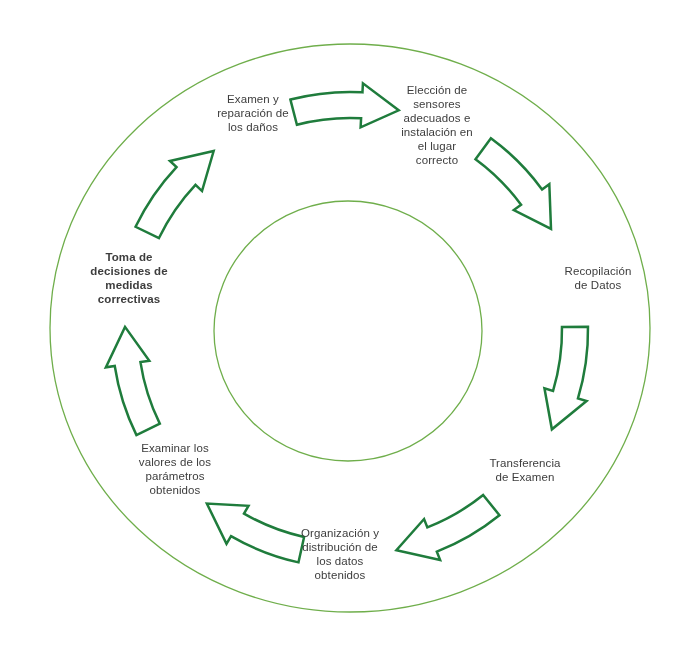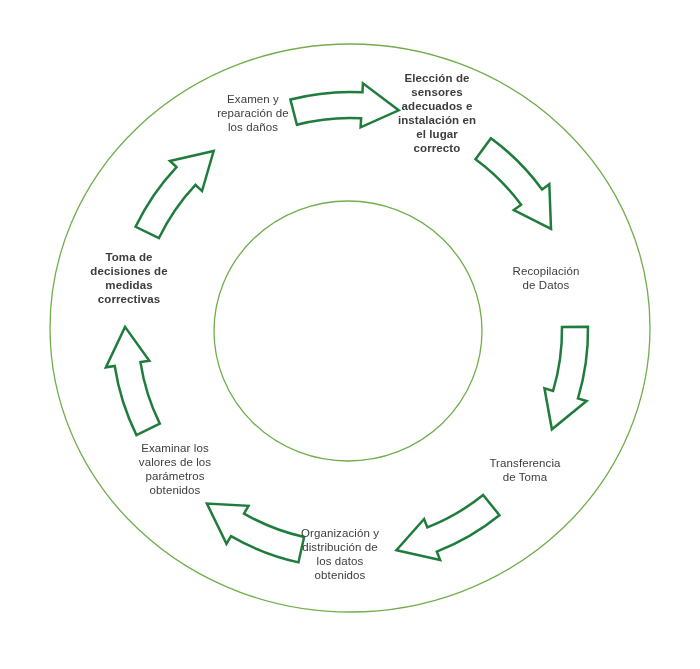--- a/index.html
+++ b/index.html
@@ -49,32 +49,32 @@
         <path d="M 298.49 562.36 A 238 238 0 0 1 231.00 536.11 L 226.50 543.91 L 206.88 503.62 L 248.50 505.80 L 244.00 513.60 A 212 212 0 0 0 304.11 536.97 Z" fill="#FFFFFF" stroke="#1F7C3C" stroke-width="2.5" stroke-linejoin="miter"></path>
         <path d="M 136.45 435.08 A 238 238 0 0 1 114.74 366.00 L 105.84 367.36 L 125.02 326.86 L 149.34 360.71 L 140.44 362.07 A 212 212 0 0 0 159.78 423.60 Z" fill="#FFFFFF" stroke="#1F7C3C" stroke-width="2.5" stroke-linejoin="miter"></path>
         <path d="M 135.54 226.79 A 238 238 0 0 1 176.51 167.08 L 169.94 160.92 L 213.65 151.02 L 202.02 191.04 L 195.46 184.88 A 212 212 0 0 0 158.97 238.06 Z" fill="#FFFFFF" stroke="#1F7C3C" stroke-width="2.5" stroke-linejoin="miter"></path>
       </g>
   </svg>
 
   <div class="step-label" style="left: 253px; top: 113px; color: rgb(61, 61, 61);">Examen y
 reparación de
 los daños</div>
 
-  <div class="step-label" style="left: 437px; top: 113px; color: rgb(61, 61, 61); font-weight: bold;">Elección de
+  <div class="step-label" style="left: 437px; top: 125px; color: rgb(61, 61, 61);">Elección de
 sensores
 adecuados e
 instalación en
 el lugar
 correcto</div>
 
-  <div class="step-label" style="left: 546px; top: 278px; color: rgb(61, 61, 61);">Recopilación
+  <div class="step-label" style="left: 598px; top: 278px; color: rgb(61, 61, 61);">Recopilación
 de Datos</div>
 
   <div class="step-label" style="left: 525px; top: 470px; color: rgb(61, 61, 61);">Transferencia
-de Toma</div>
+de Examen</div>
 
   <div class="step-label" style="left: 340px; top: 554px; color: rgb(61, 61, 61);">Organización y
 distribución de
 los datos
 obtenidos</div>
 
   <div class="step-label" style="left: 175px; top: 469px; color: rgb(61, 61, 61);">Examinar los
 valores de los
 parámetros
 obtenidos</div>

